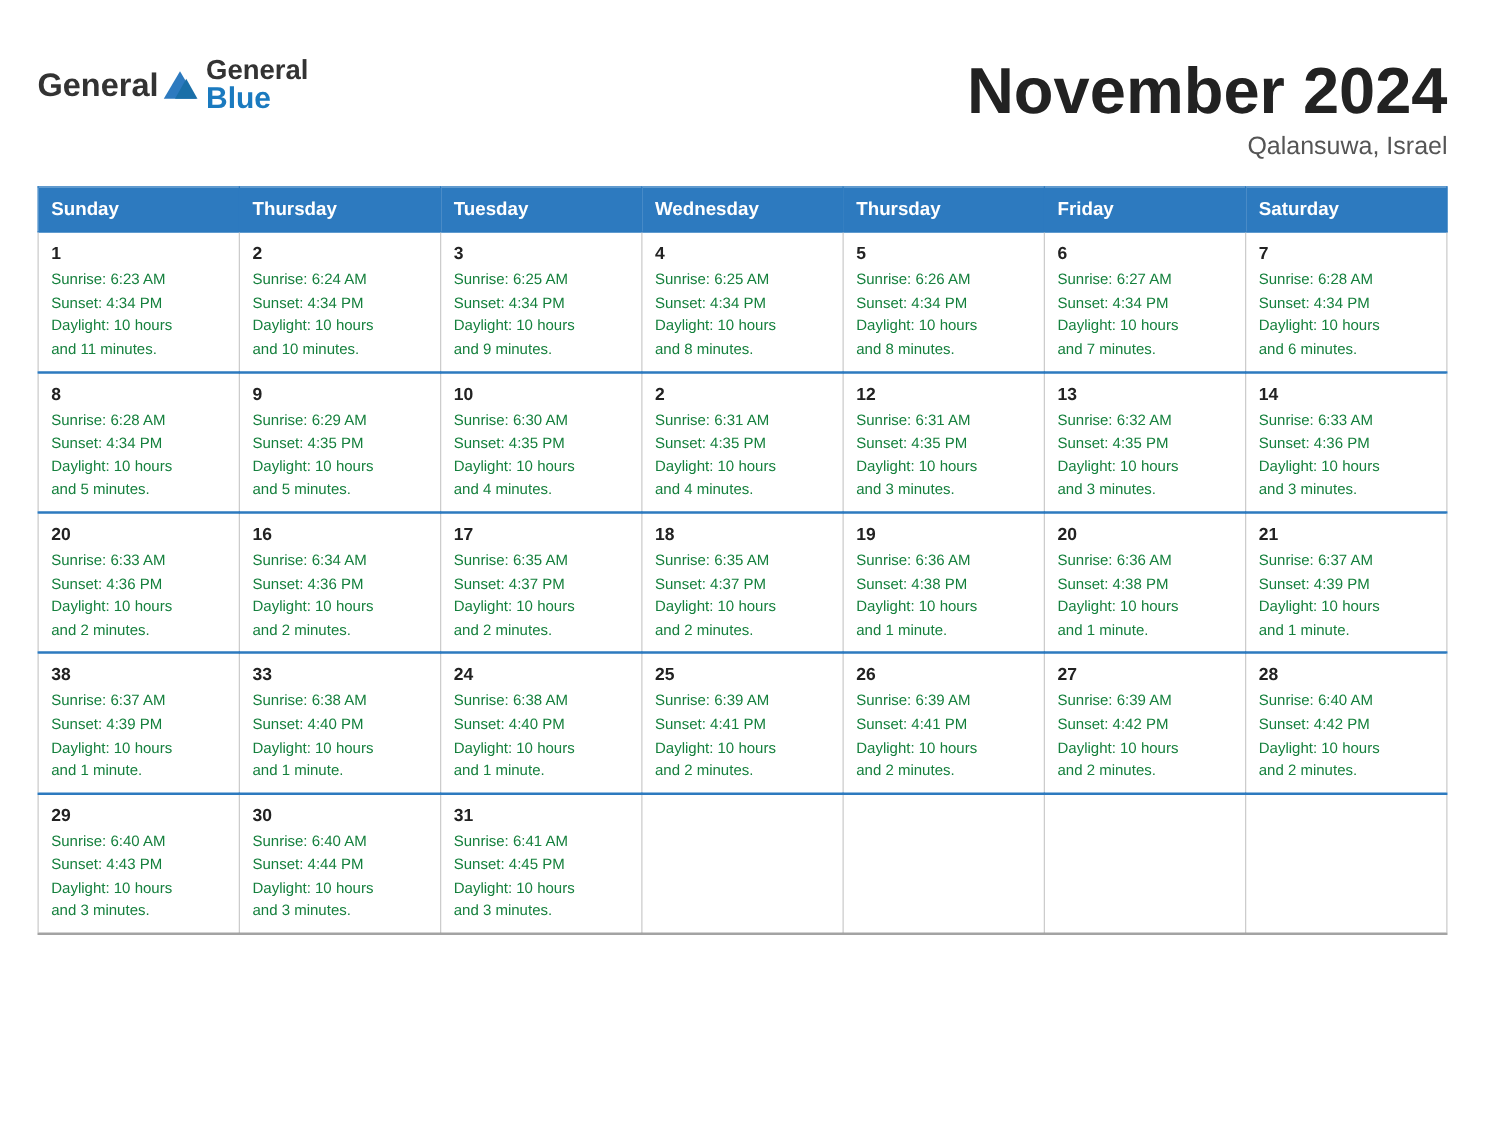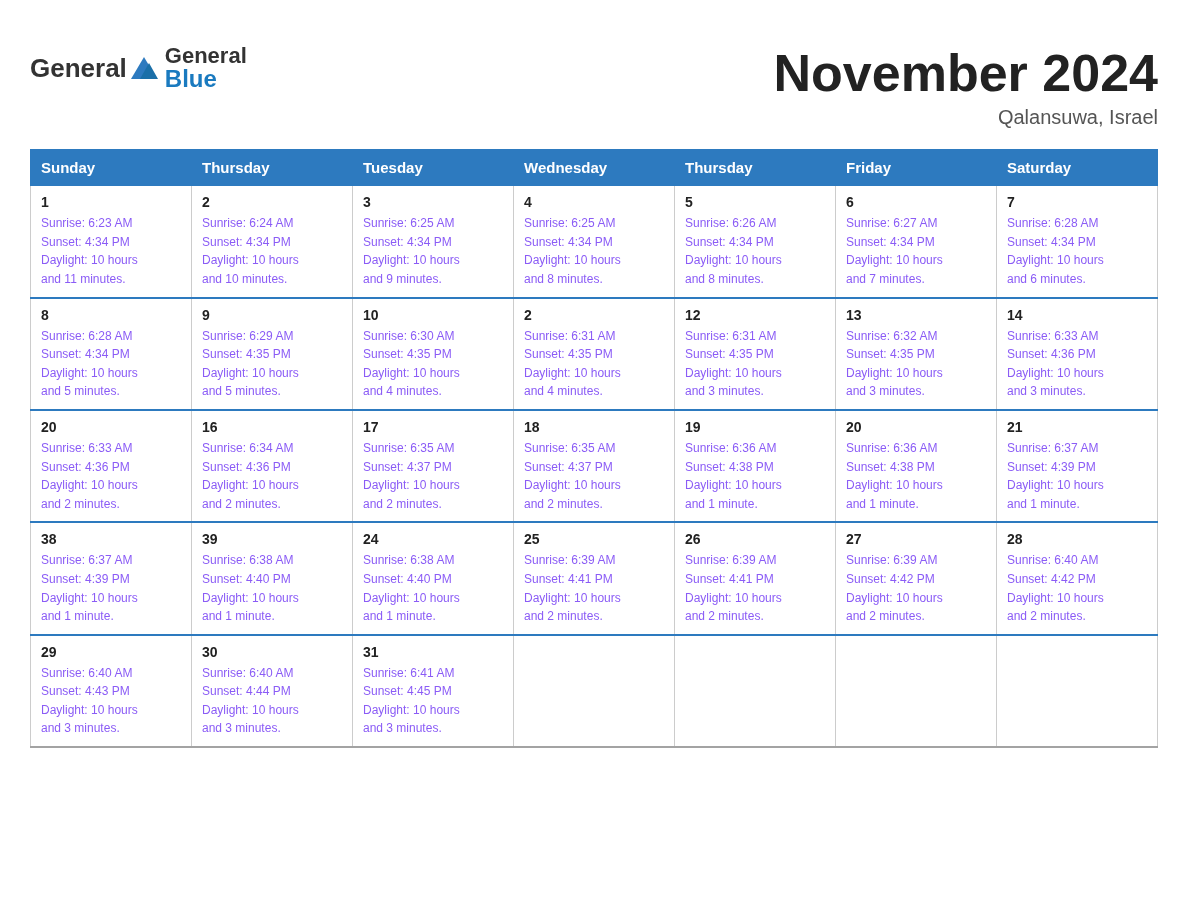--- a/index.html
+++ b/index.html
@@ -64,21 +64,21 @@
     .day-number {
       font-size: 14px;
       font-weight: bold;
       color: #222;
       display: block;
       margin-bottom: 4px;
     }
     .day-info {
       font-size: 12px;
       line-height: 1.55;
-      color: #8b5cf6;
+      color: #15803d;
     }
     .empty-cell {
       background: #fff;
     }
     td:first-child {
       border-left: 1px solid #ccc;
     }
     tbody tr:last-child {
       border-bottom: 2px solid #a3a3a3;
     }
@@ -318,21 +318,21 @@
         <td>
         <span class="day-number">38</span>
         <div class="day-info">
           Sunrise: 6:37 AM<br>
           Sunset: 4:39 PM<br>
           Daylight: 10 hours<br>
           and 1 minute.
         </div>
         </td>
         <td>
-        <span class="day-number">39</span>
+        <span class="day-number">33</span>
         <div class="day-info">
           Sunrise: 6:38 AM<br>
           Sunset: 4:40 PM<br>
           Daylight: 10 hours<br>
           and 1 minute.
         </div>
         </td>
         <td>
         <span class="day-number">24</span>
         <div class="day-info">

